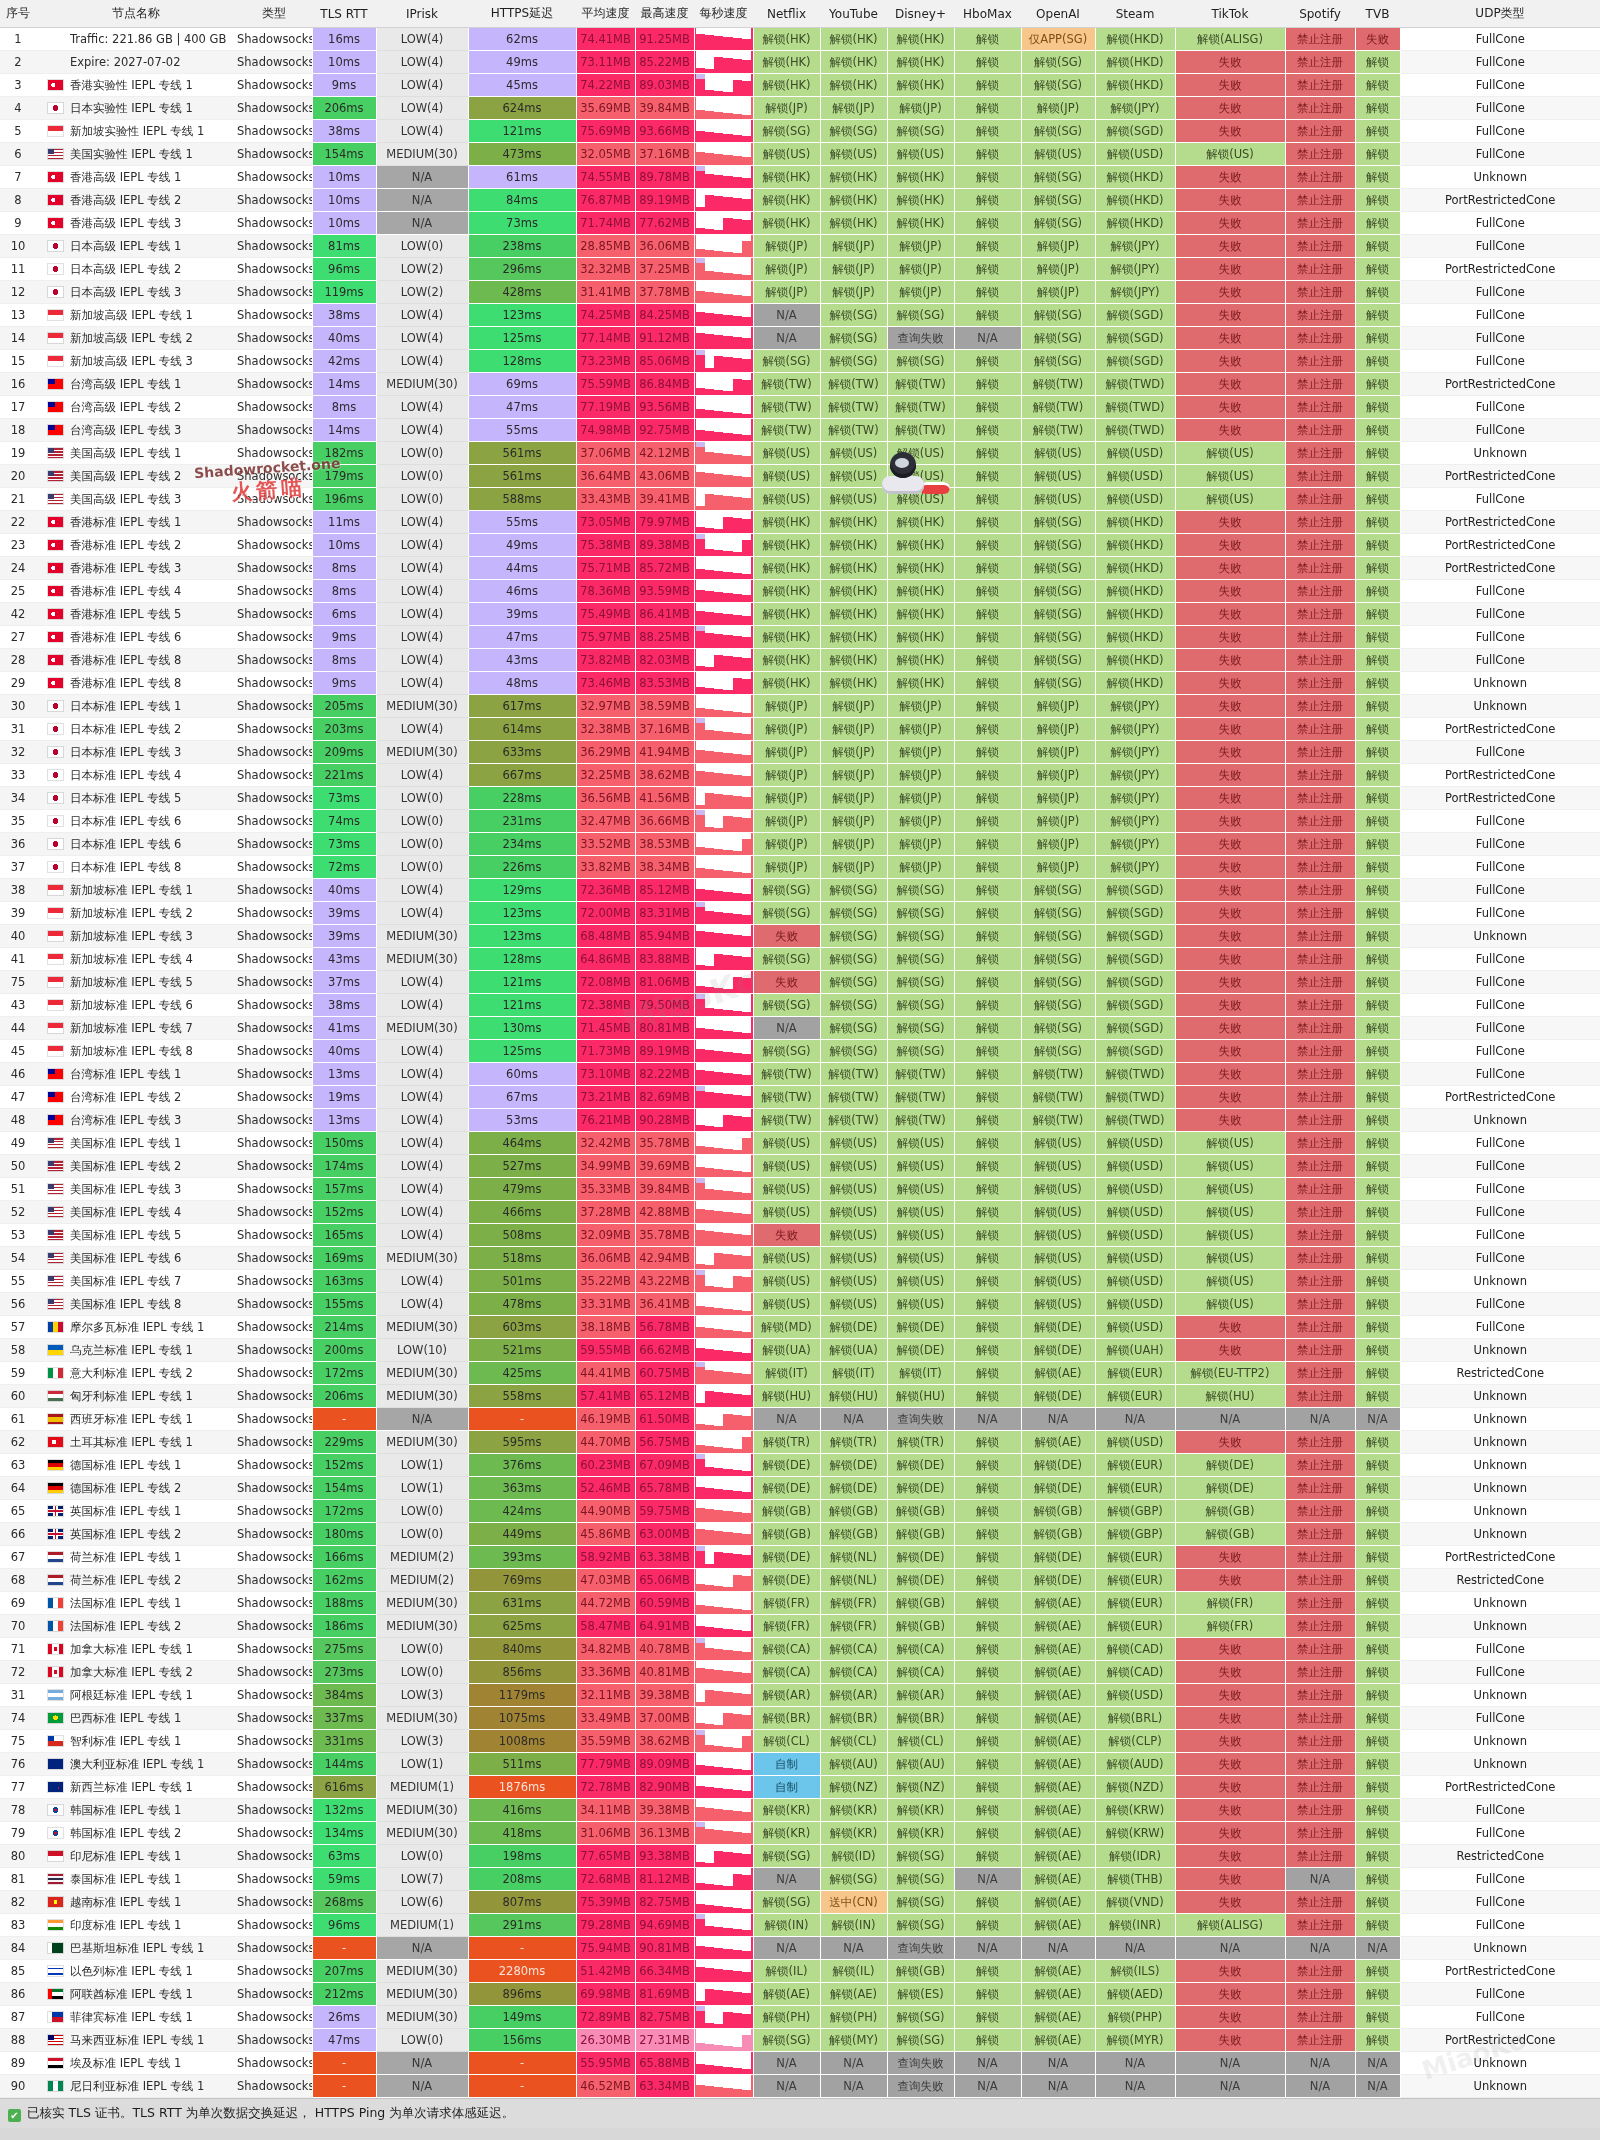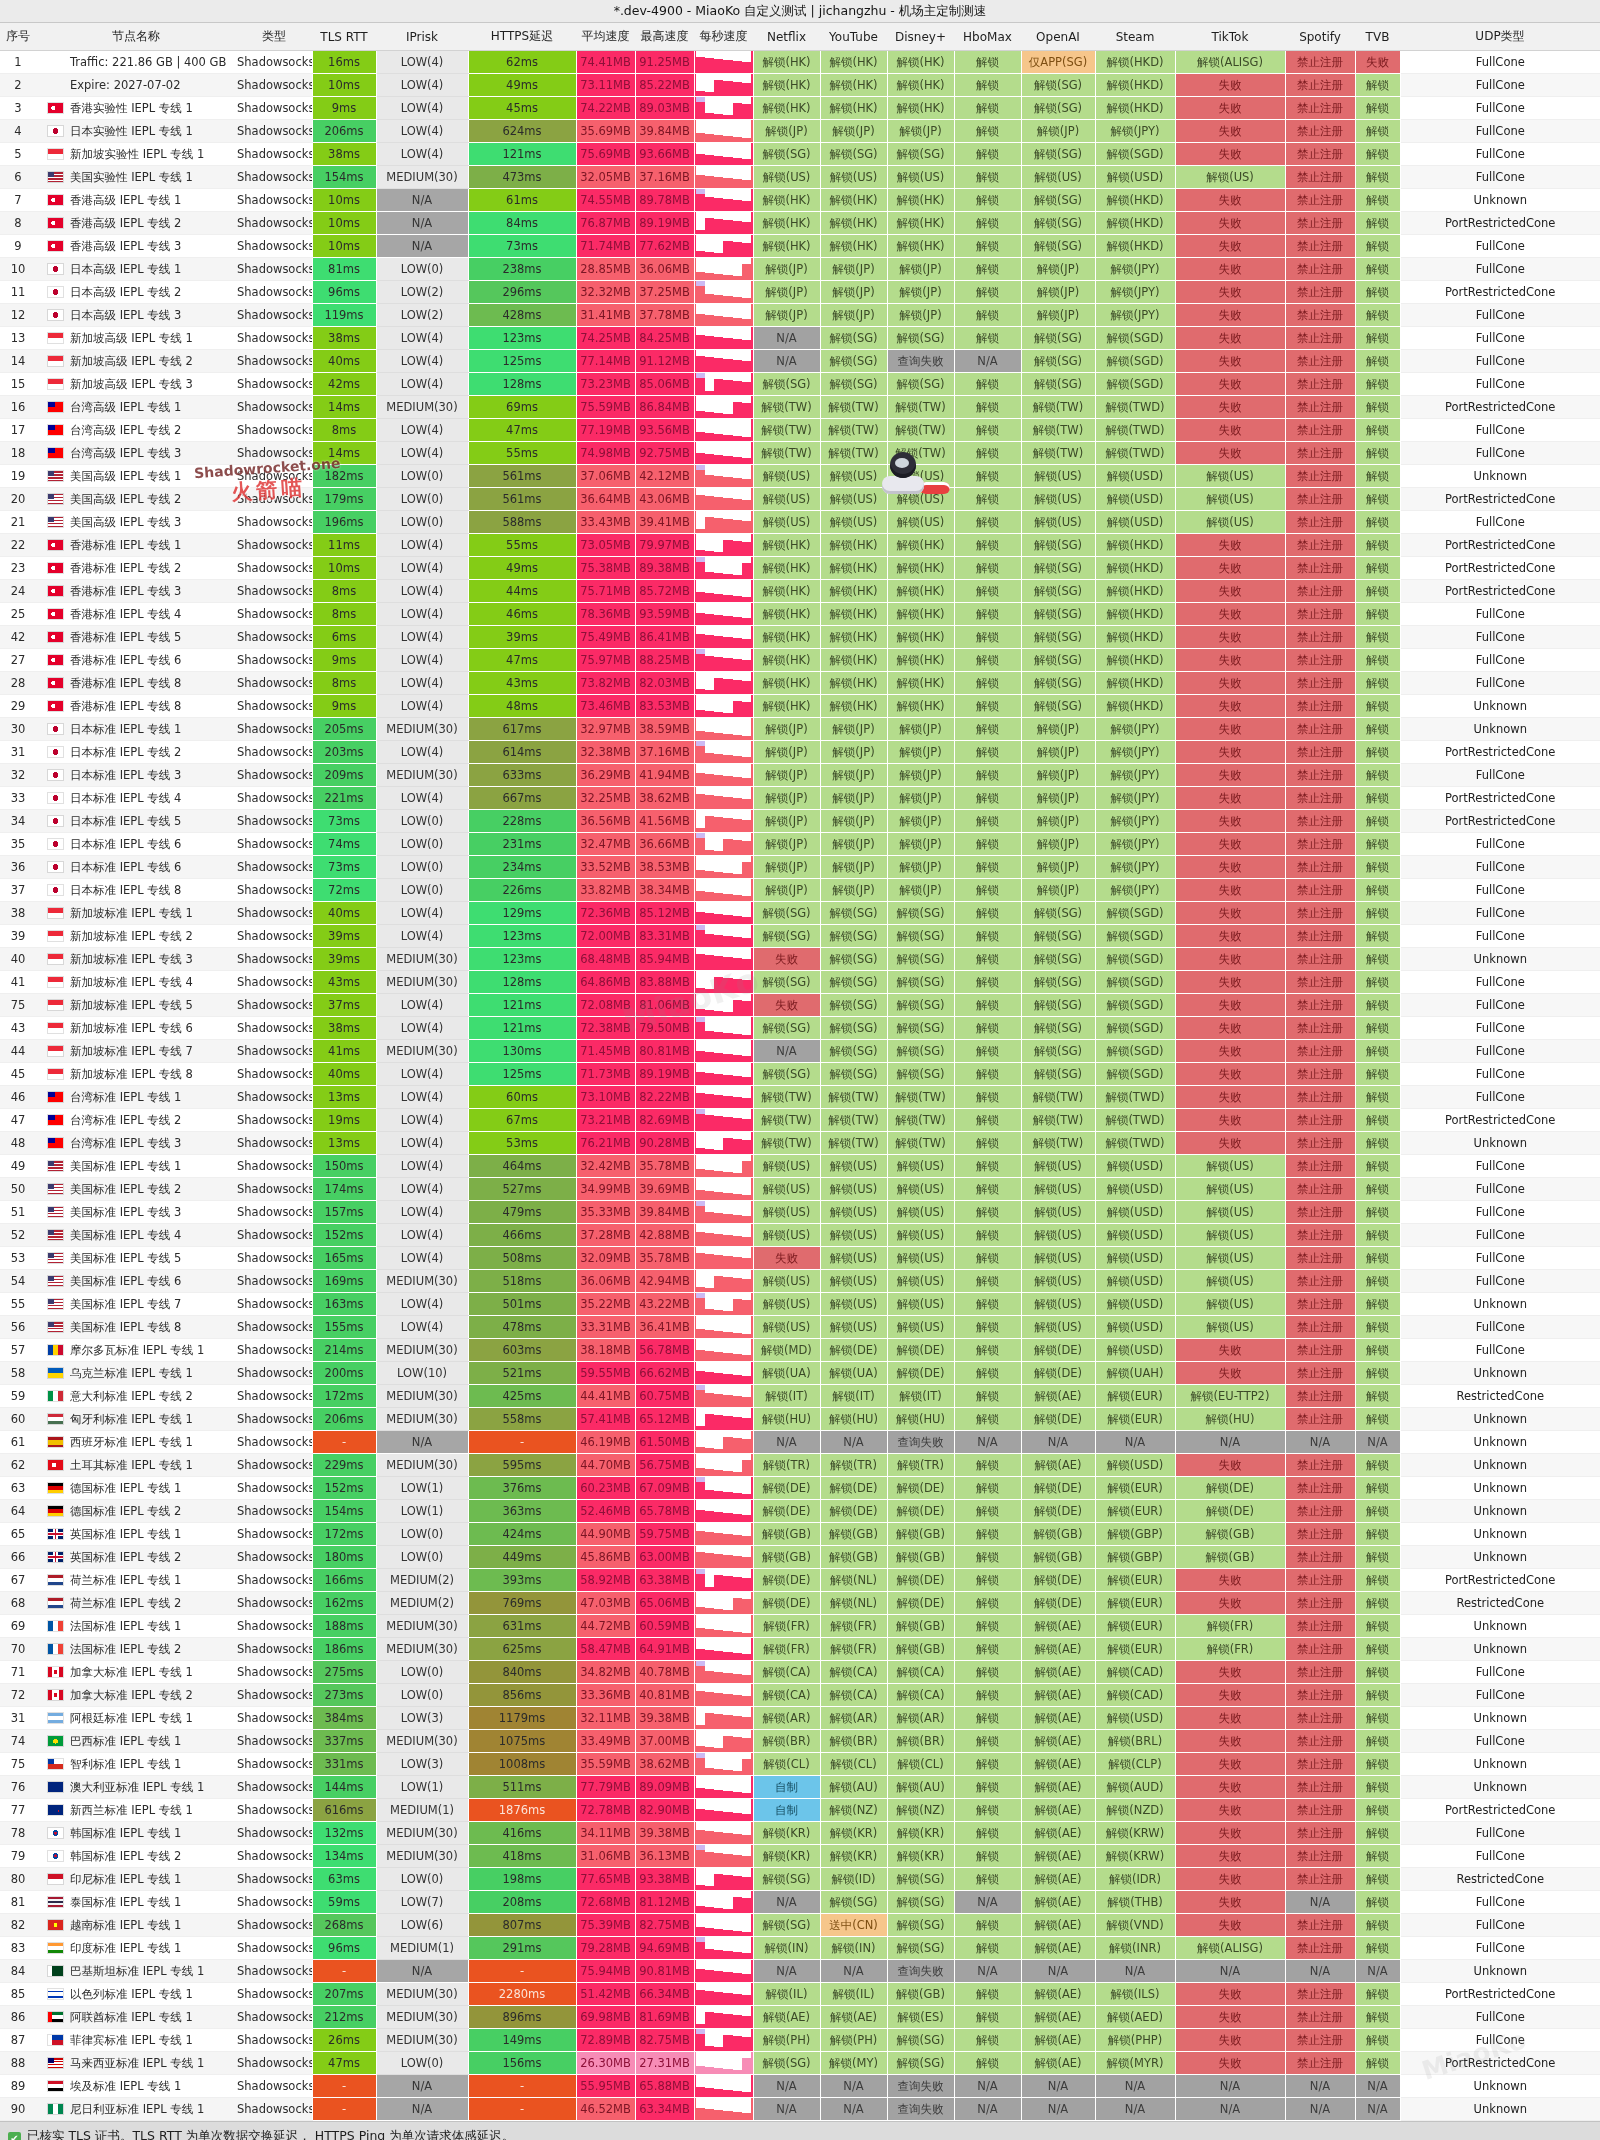--- a/index.html
+++ b/index.html
@@ -11,21 +11,21 @@
   table{width:1600px;table-layout:fixed;border-collapse:collapse;background:#fff;font-size:11.5px;color:#2b2b2b;}
   th{height:25px;background:#f1f1f1;font-weight:400;color:#1f1f1f;border-bottom:1px solid #d2d2d2;
      white-space:nowrap;overflow:hidden;font-size:12px;}
   td{height:22px;padding:0 1px;text-align:center;white-space:nowrap;overflow:hidden;border:1px solid #fff;}
   td.plain{border:0;border-bottom:1px solid #efefef;background:#fff;}
   tr.even td.plain{background:#f5f5f5;}
   td.c-name{text-align:left;padding-left:12px;}
   td.c-udp{border:0;border-bottom:1px solid #efefef;background:#fff;color:#222;}
   tr.even td.c-udp{background:#f7f7f7;}
   
-  .lt0{background:#84cc16;} .lt1{background:#3edd71;} .lt2{background:#47cf63;}
+  .lt0{background:#c4b5fd;} .lt1{background:#3edd71;} .lt2{background:#47cf63;}
   .lt3{background:#55c75c;} .lt4{background:#6dbb50;} .lt5{background:#7daf48;}
   .lt6{background:#8ba342;} .lt7{background:#93953a;} .lt8{background:#a08433;}
   .lterr{background:#ea5320;color:#fbe3d8;}
   
   .risk{background:#e9e9e9;color:#333;border:0;border-bottom:1px solid #dedede;}
   .riskna{background:#a6a6a6;color:#363636;border:1px solid #fff;}
   
   .sp-hi{background:#fb2a66;color:#8d1038;} .sp-md{background:#f6606d;color:#7c1524;} .sp-lo{background:#f78cb6;color:#8d1038;}
   
   .ok{background:#b4dc8c;color:#3b4a27;} .bad{background:#e06b6e;color:#7c1b1f;}
@@ -98,21 +98,20 @@
      box-shadow:inset 0 -3px 0 #c3c3cc;}
   .sticker .rocket{position:absolute;left:58px;top:30px;width:30px;height:12px;border-radius:6px;background:#e84040;
      box-shadow:inset 0 3px 0 #fff;}
   .sticker .flame{position:absolute;left:50px;top:33px;width:0;height:0;border-top:4px solid transparent;
      border-bottom:4px solid transparent;border-right:10px solid #ffa028;}
 </style>
 </head>
 <body>
 
 <div id="app">
-  <div class="titlebar">*.dev-4900 - MiaoKo 自定义测试 | jichangzhu - 机场主定制测速</div>
 
   <table>
     <colgroup>
       <col style="width:36px">
         <col style="width:200px">
         <col style="width:76px">
         <col style="width:64px">
       <col style="width:92px">
         <col style="width:108px">
         <col style="width:59px">

